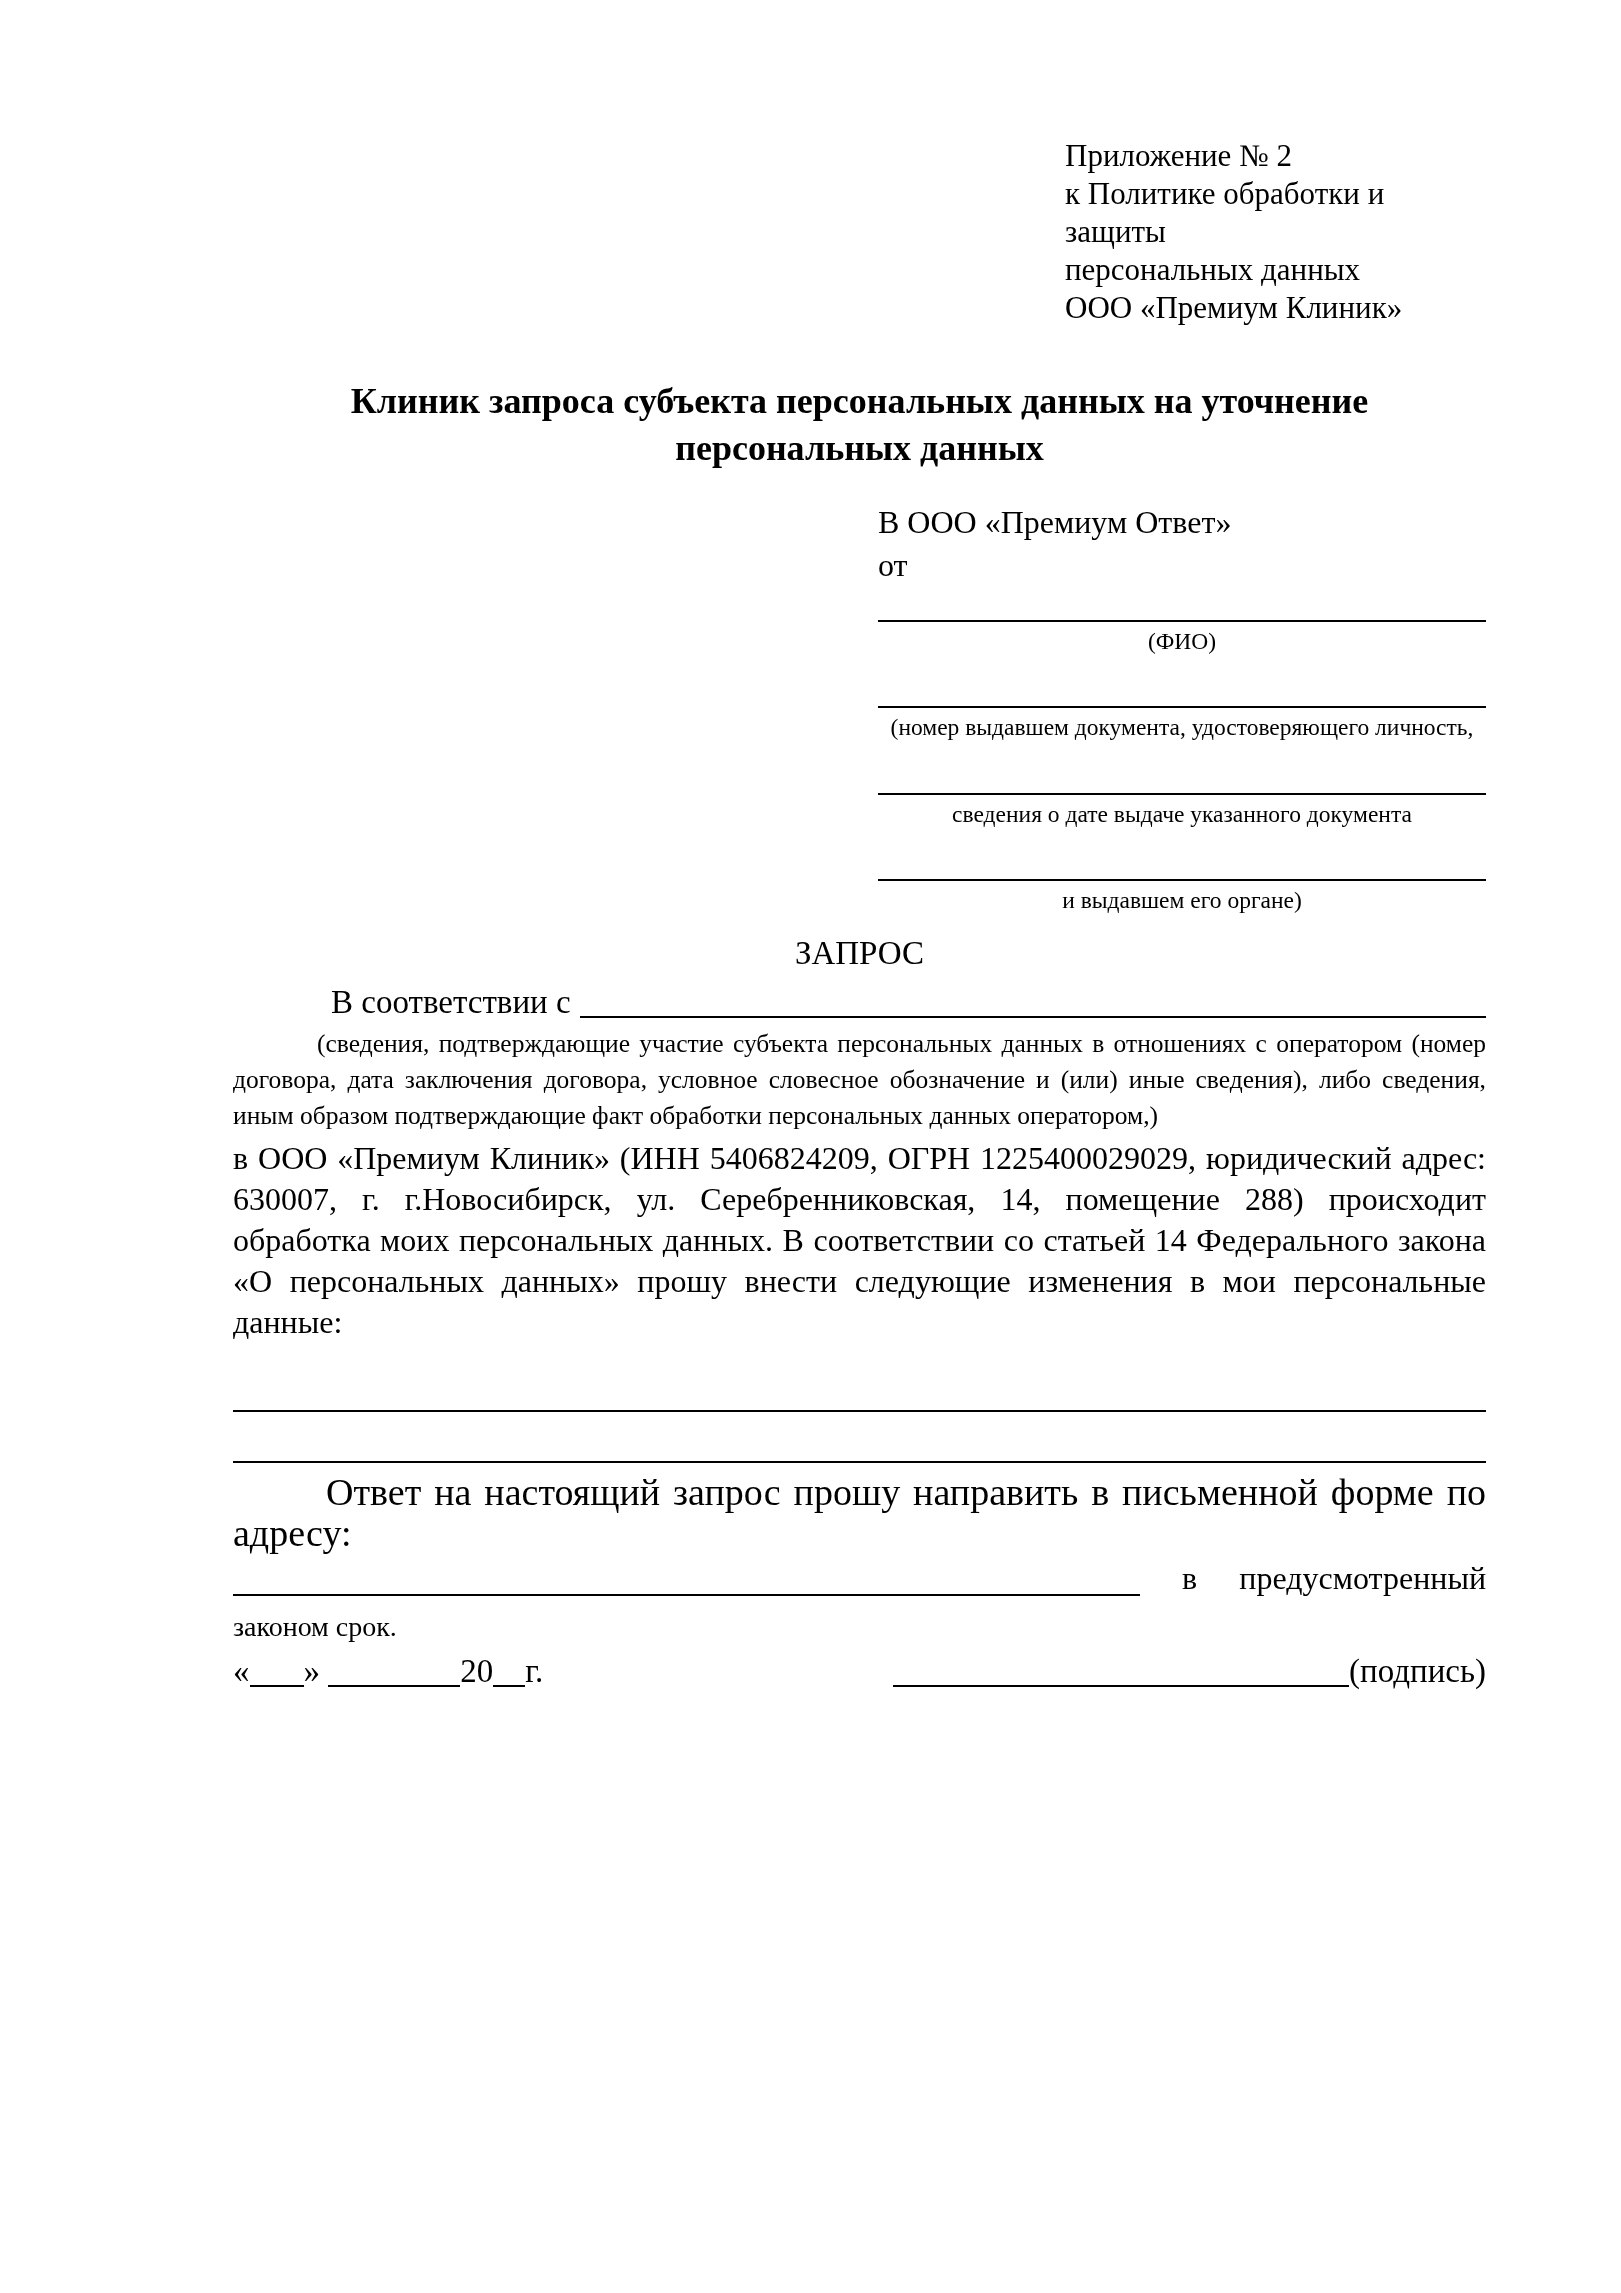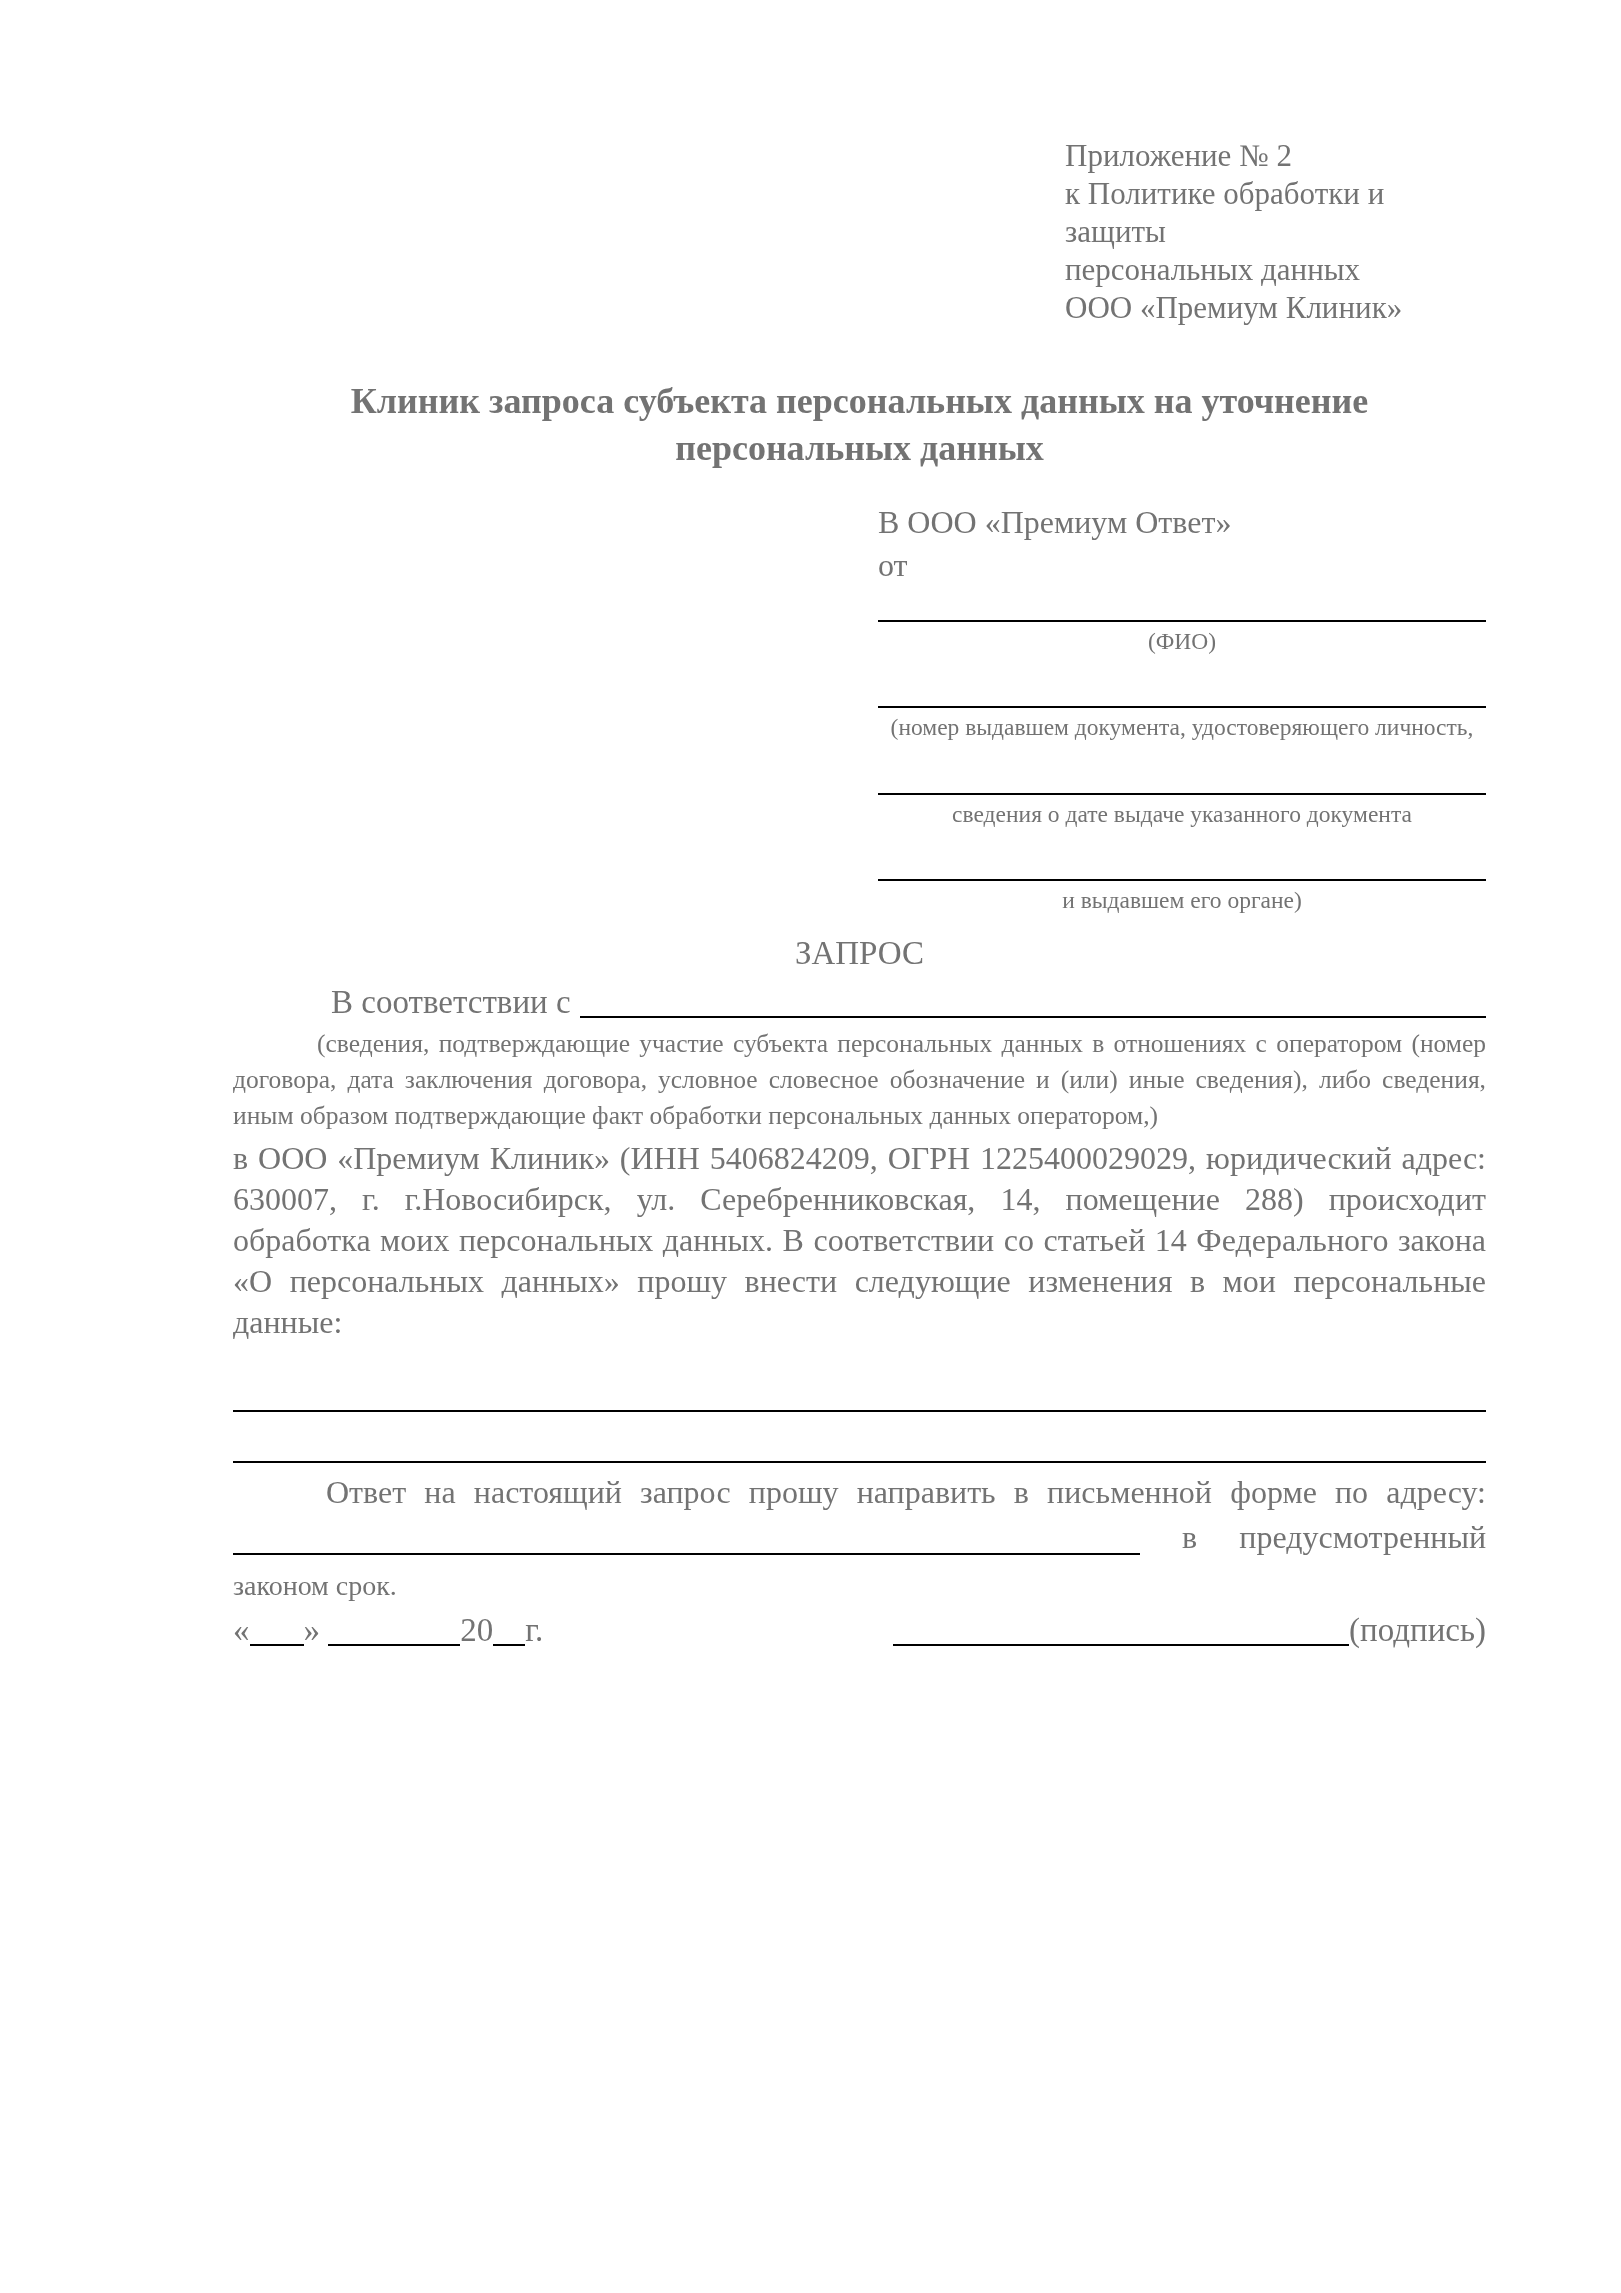--- a/index.html
+++ b/index.html
@@ -2,21 +2,21 @@
 <html><head>
 <meta charset="utf-8">
 <style>
   html, body { margin: 0; padding: 0; background: #888; }
   .page {
     position: relative;
     width: 1621px;
     height: 2294px;
     margin: 0 auto;
     background: #ffffff;
-    color: #737373;
+    color: #000000;
     font-family: "Liberation Serif", "DejaVu Serif", serif;
     box-sizing: border-box;
     padding: 137px 135px 0 233px;
     overflow: hidden;
   }
   .content { width: 1253px; }
 
   
   .header-note {
     width: 421px;
@@ -71,21 +71,21 @@
     font-size: 32px;
     line-height: 41px;
     text-align: justify;
   }
 
   .fill-line { height: 49px; border-bottom: 2.9px solid #000; }
   .fill-line.first { margin-top: 17.6px; }
 
   .reply-par {
     margin-top: 9.8px;
-    font-size: 32px;
+    font-size: 38px;
     line-height: 41px;
     text-align: justify;
     text-align-last: justify;
     text-indent: 93px;
   }
   .reply-line2 {
     display: flex;
     align-items: flex-end;
     justify-content: space-between;
     font-size: 32px;

